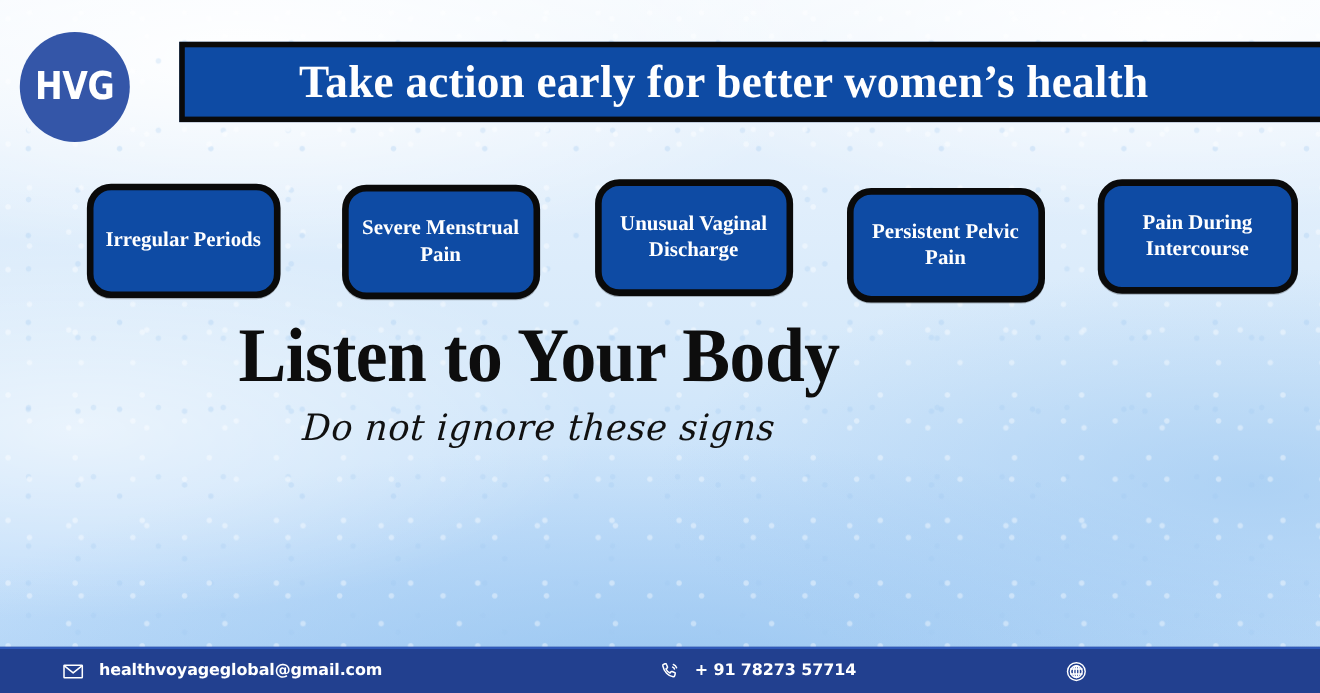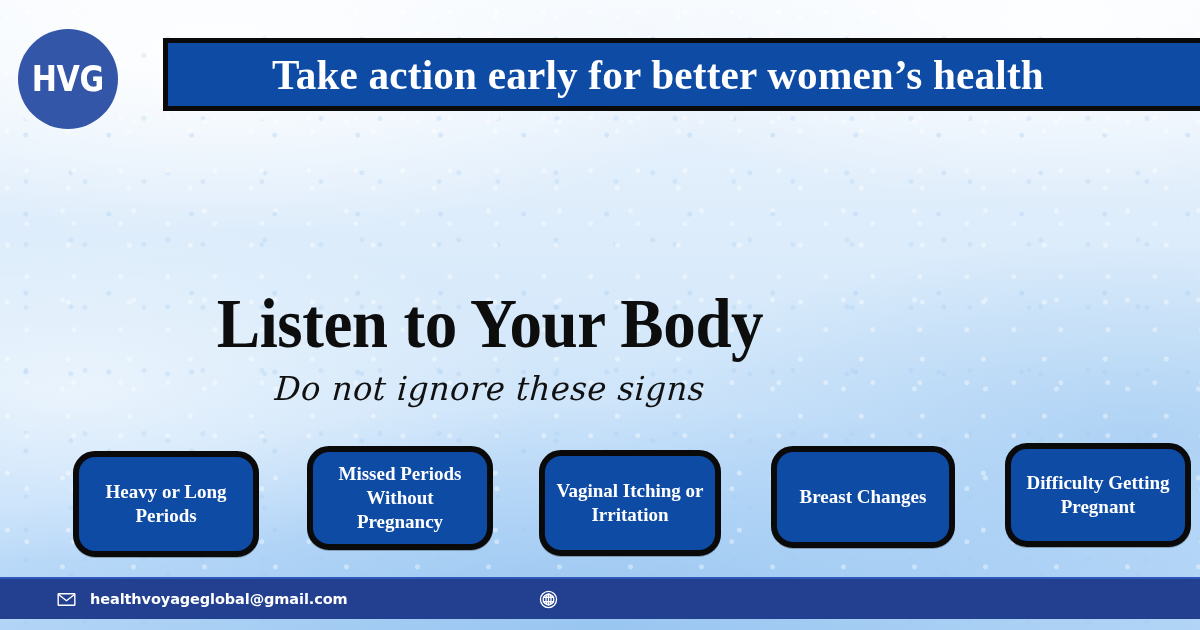--- a/index.html
+++ b/index.html
@@ -161,21 +161,21 @@
     font-size: 33px;
     line-height: 1.1;
     letter-spacing: 0.6px;
     transform: scaleX(0.97) skewX(-4deg);
   }
 
   
   #footer-bar {
     position: absolute;
     left: 0;
-    bottom: 11px;
+    bottom: 0;
     width: 1200px;
     height: 42px;
     background: #22408f;
     border-top: 2px solid #2f58b8;
     display: flex;
     align-items: center;
   }
   .footer-item {
     display: flex;
     align-items: center;
@@ -205,46 +205,56 @@
 <div id="poster">
 
   <div id="logo-badge">
     <span id="logo-text">HVG</span>
   </div>
 
   <div id="header-banner">
     <span id="header-title">Take action early for better women’s health</span>
   </div>
 
+  <div class="card-row" id="row-top">
+    <div class="card">Irregular Periods</div>
+    <div class="card">Severe Menstrual Pain</div>
+    <div class="card">Unusual Vaginal Discharge</div>
+    <div class="card">Persistent Pelvic Pain</div>
+    <div class="card">Pain During Intercourse</div>
+  </div>
 
   <div id="center-block">
     <div id="headline">Listen to Your Body</div>
     <div id="subheadline">Do not ignore these signs</div>
   </div>
 
-  <div class="card-row" id="row-bottom">
-    <div class="card">Heavy or Long Periods</div>
-    <div class="card">Missed Periods Without Pregnancy</div>
-    <div class="card">Vaginal Itching or Irritation</div>
-    <div class="card">Breast Changes</div>
-    <div class="card">Difficulty Getting Pregnant</div>
-  </div>
 
   <div id="footer-bar">
 
     <div class="footer-item" id="footer-email">
       <span class="footer-icon">
         <svg viewBox="0 0 24 24" fill="none" stroke="#ffffff" stroke-width="1.6" stroke-linecap="round" stroke-linejoin="round">
           <rect x="2.5" y="5.5" width="19" height="13" rx="0.6"></rect>
           <path d="M2.9 6.2 L12 13.4 L21.1 6.2"></path>
         </svg>
       </span>
       <span>healthvoyageglobal@gmail.com</span>
     </div>
 
+    <div class="footer-item" id="footer-phone">
+      <span class="footer-icon">
+        <svg viewBox="0 0 24 24" fill="none" stroke="#ffffff" stroke-width="1.6" stroke-linecap="round" stroke-linejoin="round">
+          <path d="M7.6 3.9c.6-.2 1.2.1 1.4.7l1 2.5c.2.5 0 1.1-.4 1.4l-1.1.8c.8 1.9 2.3 3.4 4.2 4.2l.8-1.1c.3-.4.9-.6 1.4-.4l2.5 1c.6.2.9.8.7 1.4l-.6 2c-.2.7-.9 1.1-1.6 1C10.9 16.6 6.4 12.1 5.2 6.1c-.1-.7.3-1.4 1-1.6z"></path>
+          <path d="M16.2 4.6c1.6.5 2.8 1.8 3.3 3.4"></path>
+          <path d="M15.4 7.4c.9.3 1.6 1 1.9 1.9"></path>
+        </svg>
+      </span>
+      <span>+ 91 78273 57714</span>
+    </div>
 
     <div class="footer-item" id="footer-website">
       <span class="footer-icon">
         <svg viewBox="0 0 24 24" fill="none" stroke="#ffffff" stroke-width="1.5" stroke-linecap="round" stroke-linejoin="round">
           <circle cx="12" cy="12" r="9.2"></circle>
           <circle cx="12" cy="12" r="6.1"></circle>
           <ellipse cx="12" cy="12" rx="2.9" ry="6.1"></ellipse>
           <path d="M6.1 9.4h11.8M6.1 14.6h11.8M12 5.9v12.2"></path>
         </svg>
       </span>

